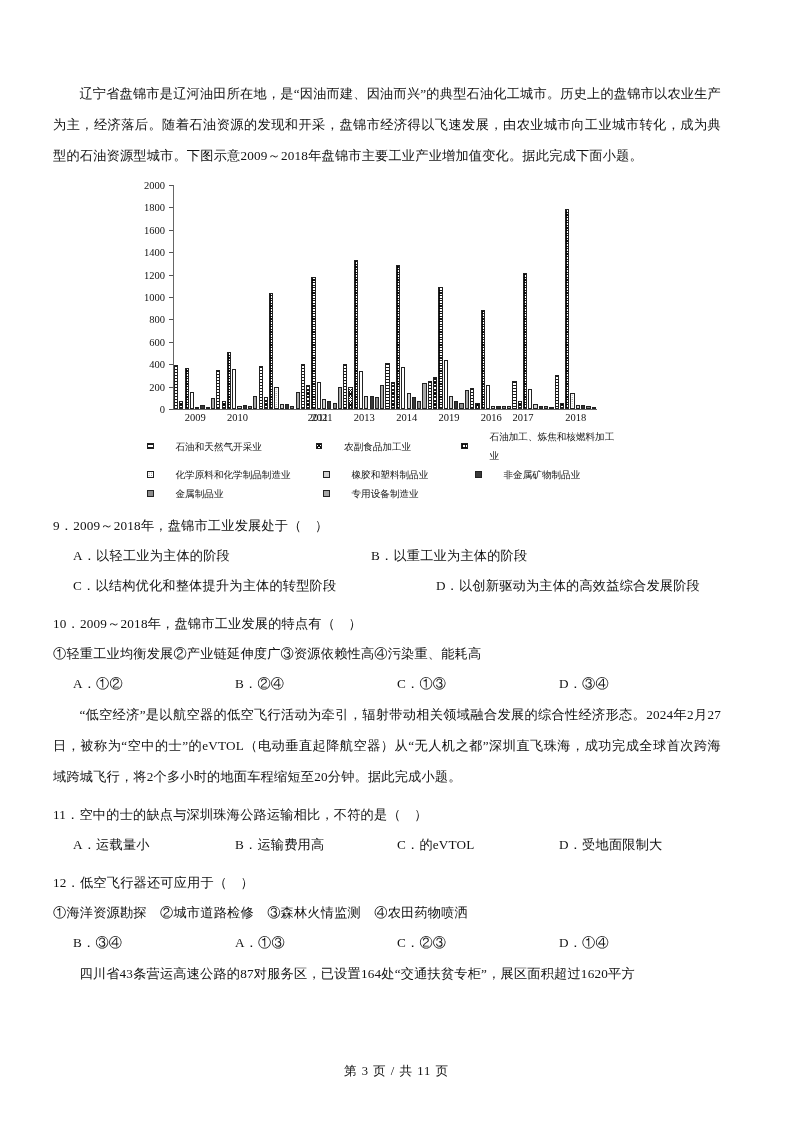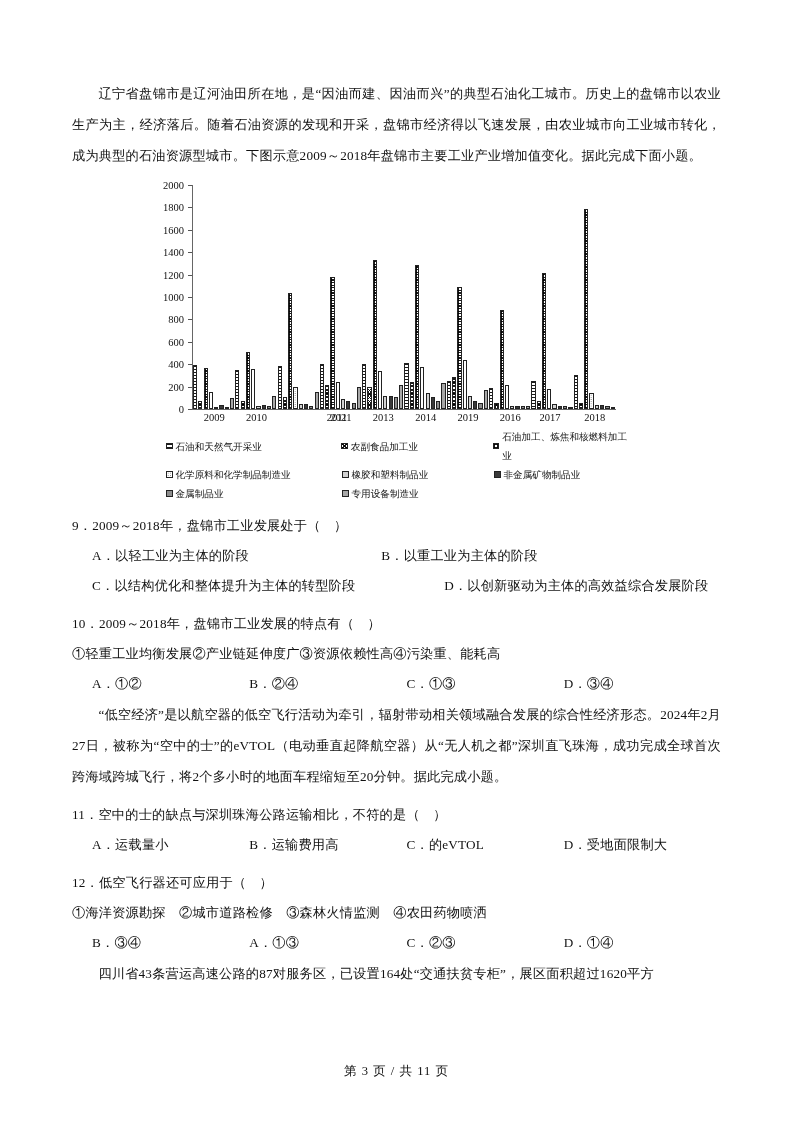--- a/index.html
+++ b/index.html
@@ -8,21 +8,21 @@
     background:#ffffff;
     font-family:"Liberation Serif","DejaVu Serif",serif;
     color:#111;
     position:relative;
     overflow:hidden;
   }
   .page{
     position:absolute;
     left:0;top:0;width:793px;height:1122px;
     box-sizing:border-box;
-    padding:78px 72px 0 72px;
+    padding:78px 72px 0 53px;
   }
   
   .para{
     font-size:13.2px;
     line-height:31px;
     text-align:justify;
     text-indent:2em;
     letter-spacing:0.2px;
     margin:0;
   }
@@ -143,21 +143,21 @@
     margin-top:4px;
     padding-left:12px;
     width:470px;
   }
   .legrow{
     display:flex;
     font-size:9.6px;
     line-height:19px;
     font-family:"Liberation Sans","DejaVu Sans",sans-serif;
   }
-  .legitem{display:flex;align-items:center;}
+  .legitem{display:flex;align-items:center;gap:19px;}
   .legitem.c1{width:176px;}
   .legitem.c2{width:152px;}
   .legitem.c3{width:auto;}
   .swatch{
     width:6.5px;height:6.5px;
     border:0.6px solid #222;
     margin-right:3px;
     box-sizing:border-box;
     flex:none;
   }
@@ -309,21 +309,21 @@
         </div>
       <div class="xlabels" id="xlabels">
           <div class="xlab" style="left: 21.15px;">2009</div>
           <div class="xlab" style="left: 63.45px;">2010</div>
           <div class="xlab" style="left: 112px; margin-left: 32px;">2011</div>
           <div class="xlab" style="left: 148.05px;">2021</div>
           <div class="xlab" style="left: 190.35px;">2013</div>
           <div class="xlab" style="left: 232.65px;">2014</div>
           <div class="xlab" style="left: 274.95px;">2019</div>
           <div class="xlab" style="left: 317.25px;">2016</div>
-          <div class="xlab" style="left: 357px;">2017</div>
+          <div class="xlab" style="left: 349px;">2017</div>
           <div class="xlab" style="left: 401.85px;">2018</div>
         </div>
     </div>
 
     <div class="legend" id="legend">
         <div class="legrow">
           <div class="legitem c1">
             <span class="swatch p0"></span>
             <span>石油和天然气开采业</span>
           </div>

